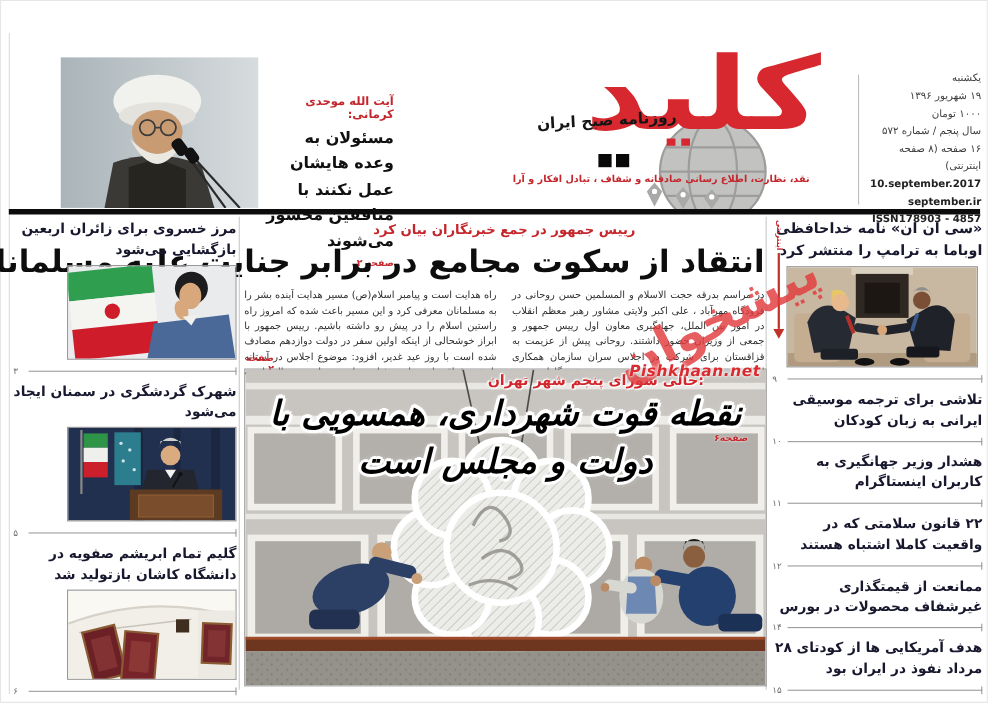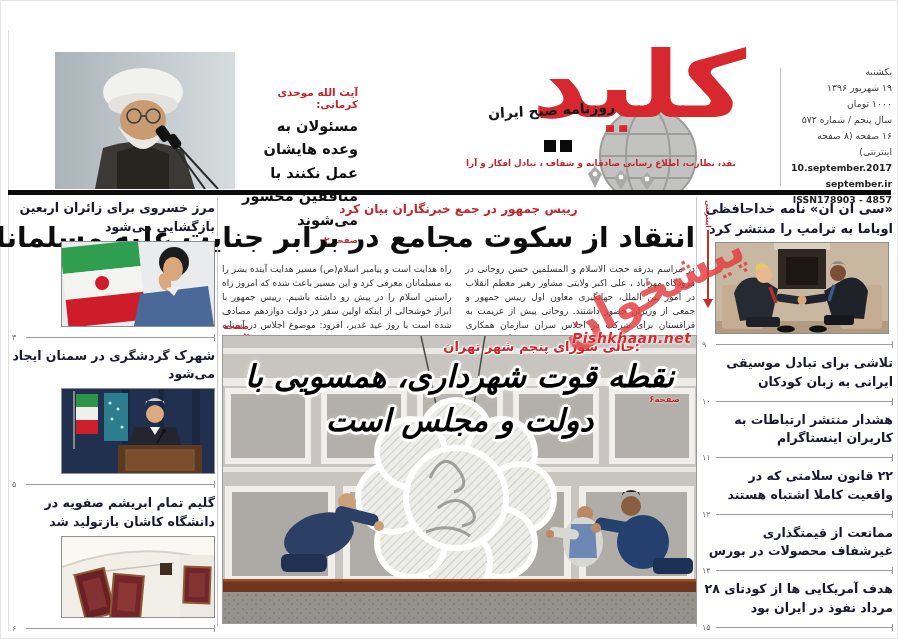--- a/index.html
+++ b/index.html
@@ -378,28 +378,28 @@
           <ellipse cx="70" cy="86" rx="9" ry="3.5" fill="#111"></ellipse>
           <ellipse cx="102" cy="86" rx="9" ry="3.5" fill="#111"></ellipse>
         </svg>
       </div>
       <div class="divider">
         <span class="pagenum">۹</span>
         <span class="dline"></span>
       </div>
     </div>
     <div style="margin-top:4px">
-      <div class="col-headline">تلاشی برای تبادل موسیقی ایرانی به زبان کودکان</div>
+      <div class="col-headline">تلاشی برای ترجمه موسیقی ایرانی به زبان کودکان</div>
       <div class="divider">
         <span class="pagenum">۱۰</span>
         <span class="dline"></span>
       </div>
     </div>
     <div style="margin-top:4px">
-      <div class="col-headline">هشدار منتشر ارتباطات به کاربران اینستاگرام</div>
+      <div class="col-headline">هشدار وزیر جهانگیری به کاربران اینستاگرام</div>
       <div class="divider">
         <span class="pagenum">۱۱</span>
         <span class="dline"></span>
       </div>
     </div>
     <div style="margin-top:4px">
       <div class="col-headline">۲۲ قانون سلامتی که در واقعیت کاملا اشتباه هستند</div>
       <div class="divider">
         <span class="pagenum">۱۲</span>
         <span class="dline"></span>

